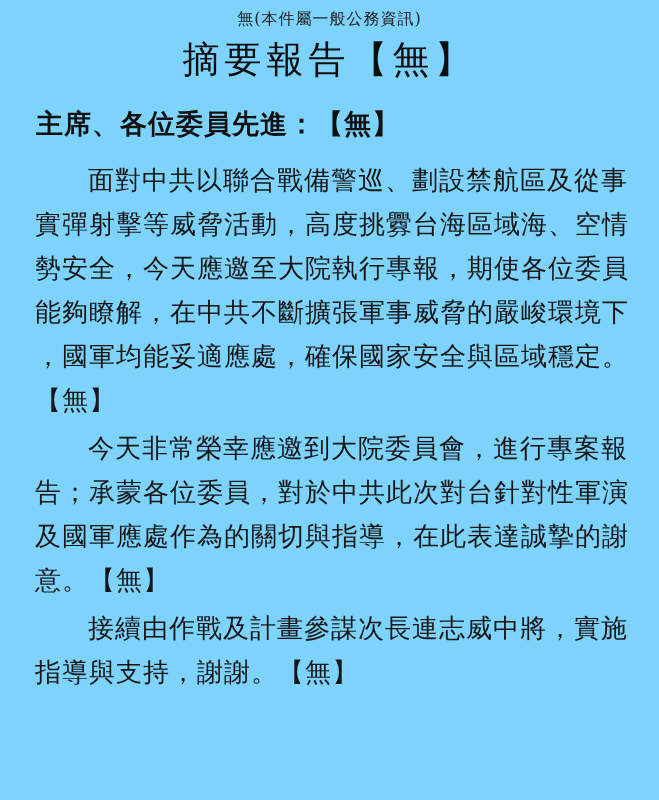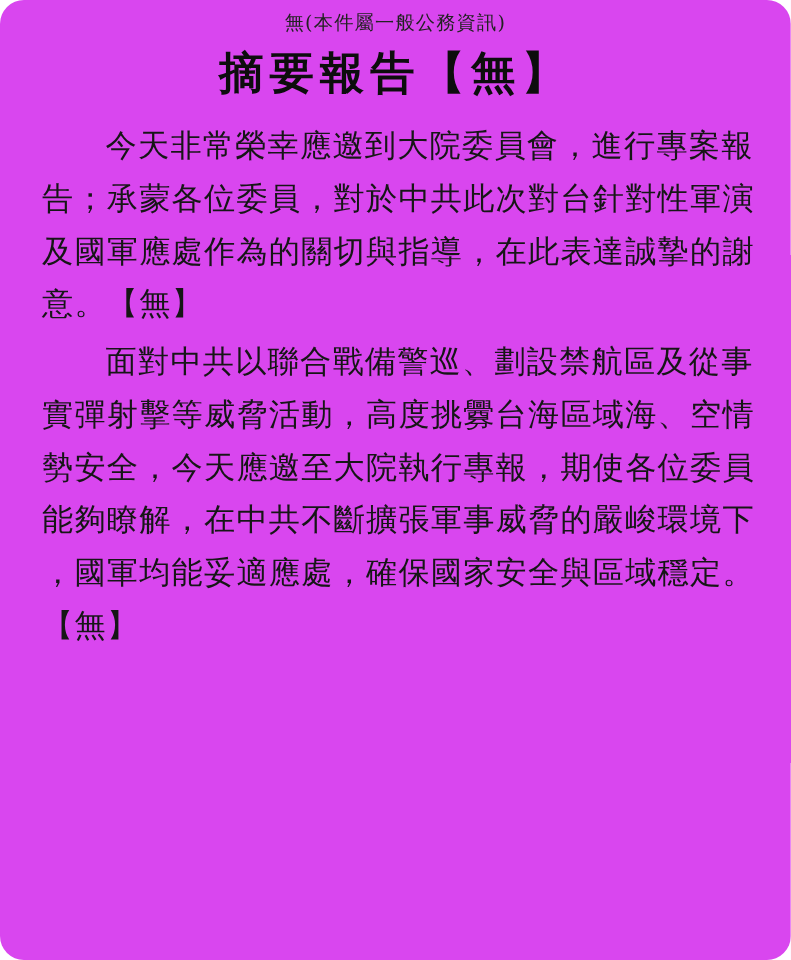--- a/index.html
+++ b/index.html
@@ -4,40 +4,39 @@
 <style>
   html, body {
     margin: 0;
     padding: 0;
     background: #ffffff;
   }
   .page {
     position: relative;
     width: 659px;
     height: 800px;
-    background: #d946ef;
+    background: #7dd3fc;
     color: #1b1b1b;
     font-family: "DejaVu Serif", serif;
     overflow: hidden;
     box-sizing: border-box;
     padding-top: 8px;
-    border-radius: 20px;
   }
   .classification-note {
     text-align: center;
     font-size: 16px;
     letter-spacing: 1px;
     color: #222222;
     line-height: 22px;
   }
   .doc-title {
     margin: 6px 0 0 0;
     text-align: center;
     font-size: 37px;
-    font-weight: bold;
+    font-weight: normal;
     letter-spacing: 5px;
     line-height: 48px;
     color: #0d0d0d;
   }
   .salutation {
     margin: 22px 0 0 36px;
     font-size: 27px;
     font-weight: bold;
     letter-spacing: 1px;
     line-height: 36px;
@@ -62,36 +61,39 @@
 </style>
 </head>
 <body>
 
 <div class="page">
 
   <div class="classification-note">無(本件屬一般公務資訊)</div>
 
   <h1 class="doc-title">摘要報告【無】</h1>
 
+  <div class="salutation">主席、各位委員先進：【無】</div>
 
   <div class="body-block">
-
-    <div class="paragraph">
-      <div class="text-line first-line">今天非常榮幸應邀到大院委員會，進行專案報</div>
-      <div class="text-line">告；承蒙各位委員，對於中共此次對台針對性軍演</div>
-      <div class="text-line">及國軍應處作為的關切與指導，在此表達誠摯的謝</div>
-      <div class="text-line">意。【無】</div>
-    </div>
 
     <div class="paragraph">
       <div class="text-line first-line">面對中共以聯合戰備警巡、劃設禁航區及從事</div>
       <div class="text-line">實彈射擊等威脅活動，高度挑釁台海區域海、空情</div>
       <div class="text-line">勢安全，今天應邀至大院執行專報，期使各位委員</div>
       <div class="text-line">能夠瞭解，在中共不斷擴張軍事威脅的嚴峻環境下</div>
       <div class="text-line">，國軍均能妥適應處，確保國家安全與區域穩定。</div>
       <div class="text-line">【無】</div>
     </div>
 
     <div class="paragraph">
+      <div class="text-line first-line">今天非常榮幸應邀到大院委員會，進行專案報</div>
+      <div class="text-line">告；承蒙各位委員，對於中共此次對台針對性軍演</div>
+      <div class="text-line">及國軍應處作為的關切與指導，在此表達誠摯的謝</div>
+      <div class="text-line">意。【無】</div>
+    </div>
+
+    <div class="paragraph">
+      <div class="text-line first-line">接續由作戰及計畫參謀次長連志威中將，實施</div>
+      <div class="text-line">指導與支持，謝謝。【無】</div>
     </div>
 
   </div>
 </div>
 
 </body></html>

